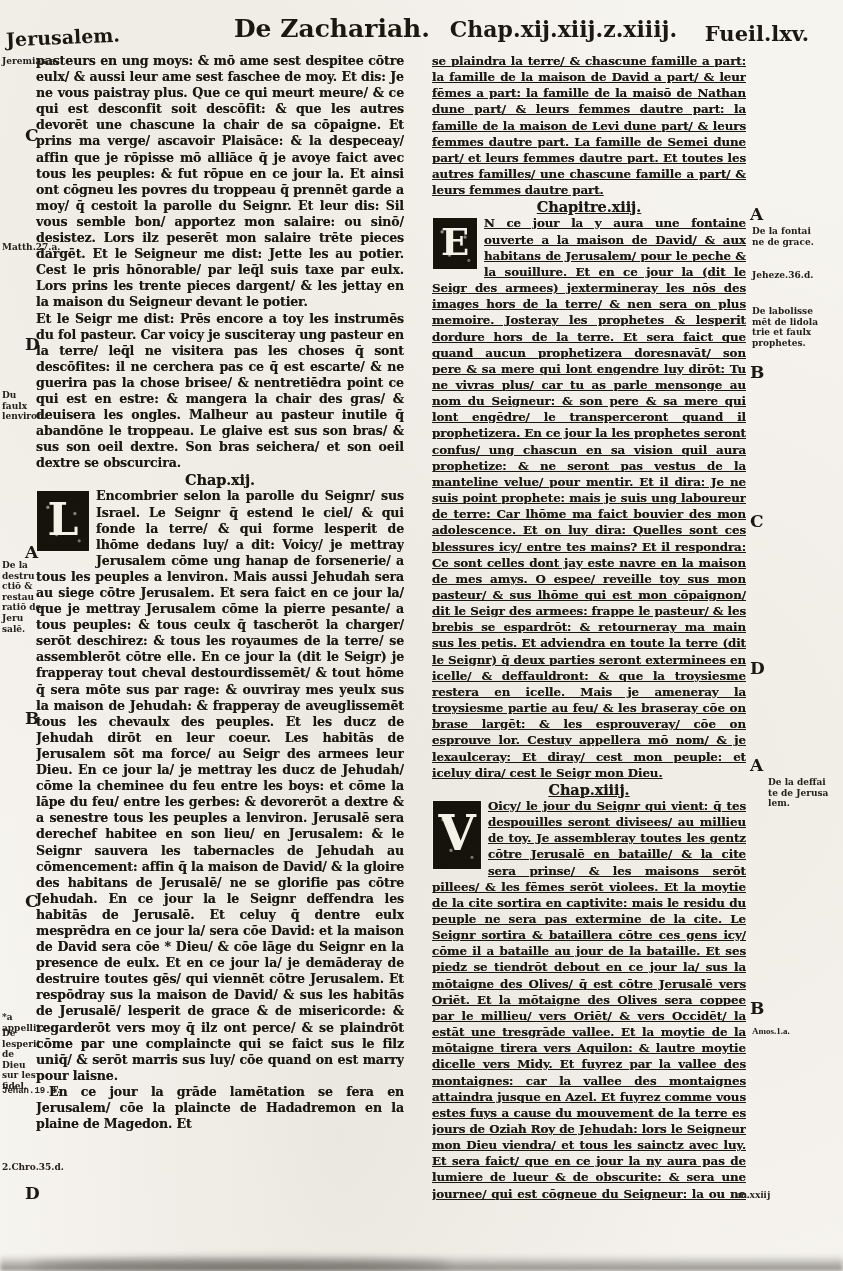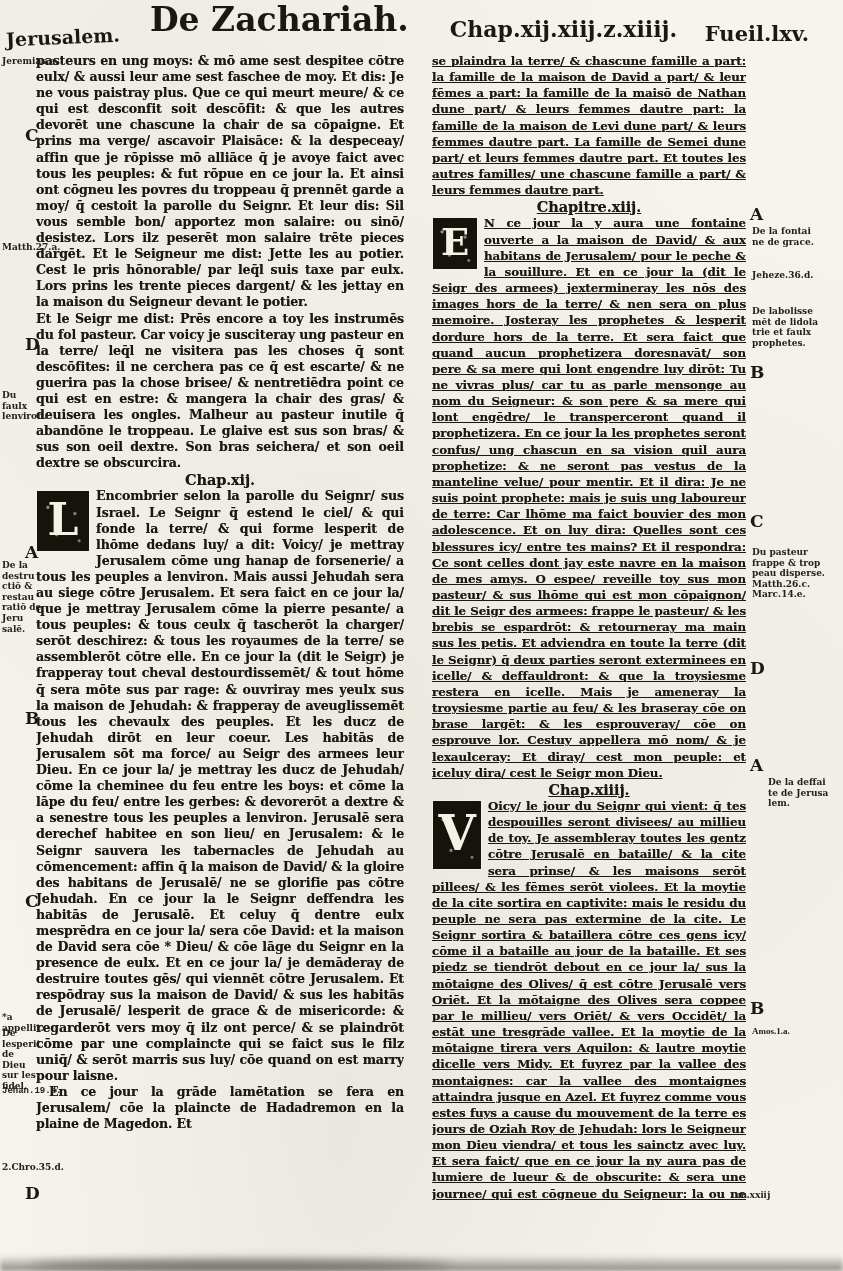--- a/index.html
+++ b/index.html
@@ -8,21 +8,21 @@
     background-color:#f6f4ee;
     background-image:
       radial-gradient(ellipse at 20% 15%, rgba(125,115,92,0.07), transparent 55%),
       radial-gradient(ellipse at 80% 60%, rgba(125,115,92,0.06), transparent 60%),
       radial-gradient(ellipse at 40% 90%, rgba(110,100,80,0.08), transparent 50%);
     font-family:"DejaVu Serif", serif;
     color:#1b1812;
   }
   .hdr{position:absolute;font-weight:bold;white-space:nowrap;}
   .hdr-run{left:6px;top:26px;font-size:19px;transform:rotate(-2.5deg);}
-  .hdr-title-left{left:150px;top:0;width:280px;text-align:left;font-size:33px;}
+  .hdr-title-left{left:150px;top:14px;width:280px;text-align:right;font-size:25px;}
   .hdr-title-right{left:436px;top:16px;width:255px;text-align:center;font-size:22px;}
   .hdr-folio{left:692px;top:21px;width:130px;text-align:center;font-size:21px;}
   .col{
     position:absolute;top:53px;height:1150px;overflow:hidden;
     text-align:justify;font-weight:bold;
     text-shadow:0 0 0.5px rgba(20,16,8,0.55);
   }
   .col-left{left:36px;width:368px;font-size:12.6px;line-height:16.1px;letter-spacing:-0.15px;}
   .col-right{left:432px;width:314px;font-size:11.9px;line-height:16.15px;letter-spacing:-0.1px;text-decoration:underline;}
   .col p{margin:0;}
@@ -116,25 +116,20 @@
   <div class="section-letter sl-right" style="top:206px;">A</div>
   <div class="margin-note mn-right" style="top:226px;">De la fontai
 ne de grace.</div>
   <div class="margin-note mn-right" style="top:270px;">Jeheze.36.d.</div>
   <div class="margin-note mn-right" style="top:306px;">De labolisse
 mēt de lidola
 trie et faulx
 prophetes.</div>
   <div class="section-letter sl-right" style="top:364px;">B</div>
   <div class="section-letter sl-right" style="top:513px;">C</div>
-  <div class="margin-note mn-right" style="top:547px;">Du pasteur
-frappe &amp; trop
-peau disperse.
-Matth.26.c.
-Marc.14.e.</div>
   <div class="section-letter sl-right" style="top:660px;">D</div>
   <div class="section-letter sl-right" style="top:757px;">A</div>
   <div class="margin-note mn-right" style="top:777px;margin-left:16px;">De la deffai
 te de Jerusa
 lem.</div>
   <div class="section-letter sl-right" style="top:1000px;">B</div>
   <div class="margin-note mn-right" style="top:1026px;font-family:Liberation Serif, serif;">Amos.1.a.</div>
 
   <div class="signature">m.xxiij</div>
 

